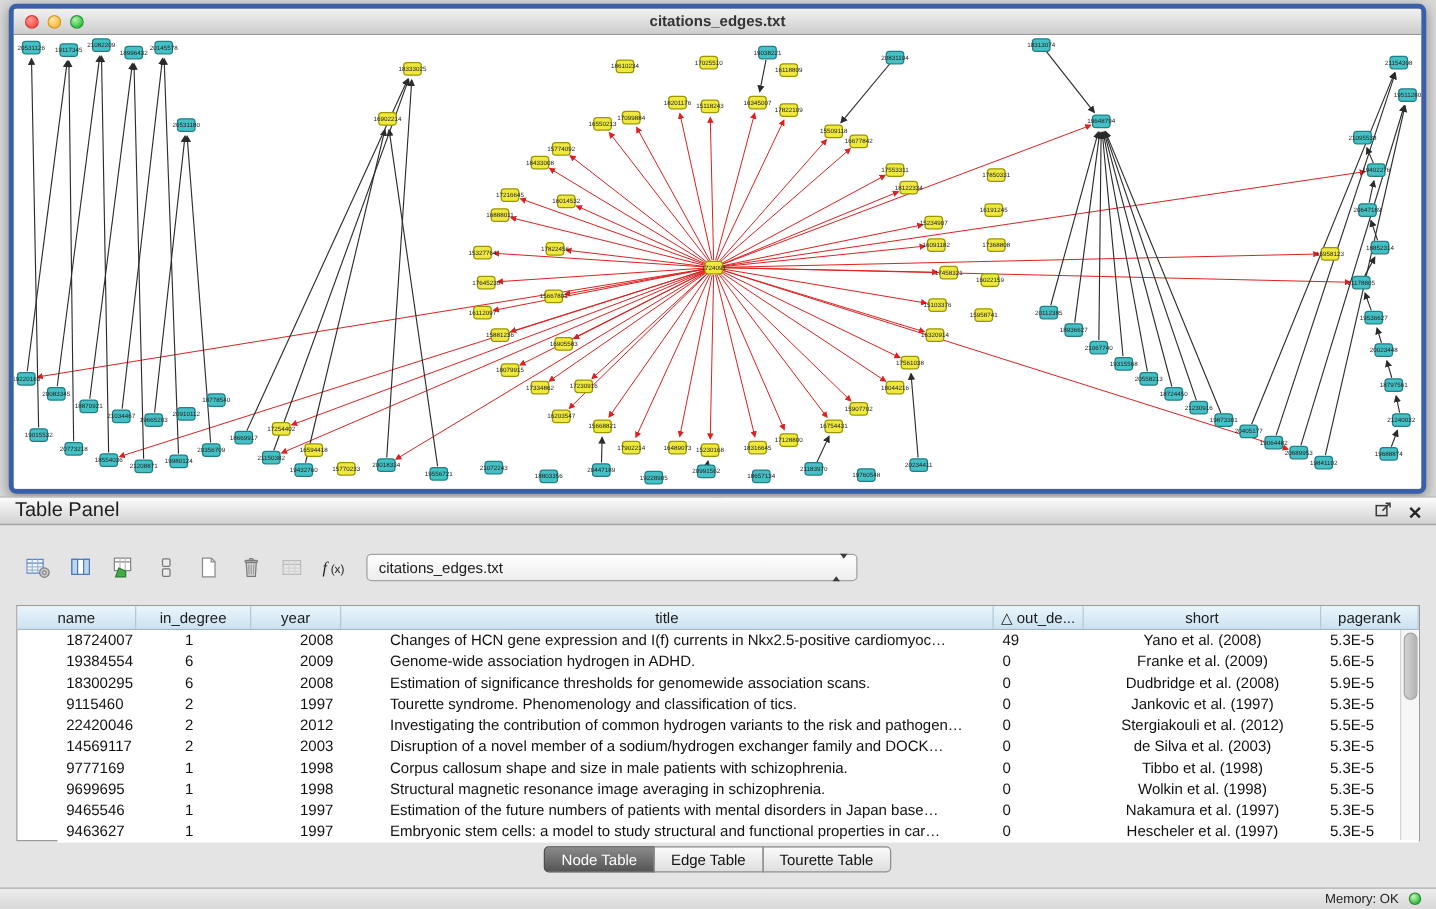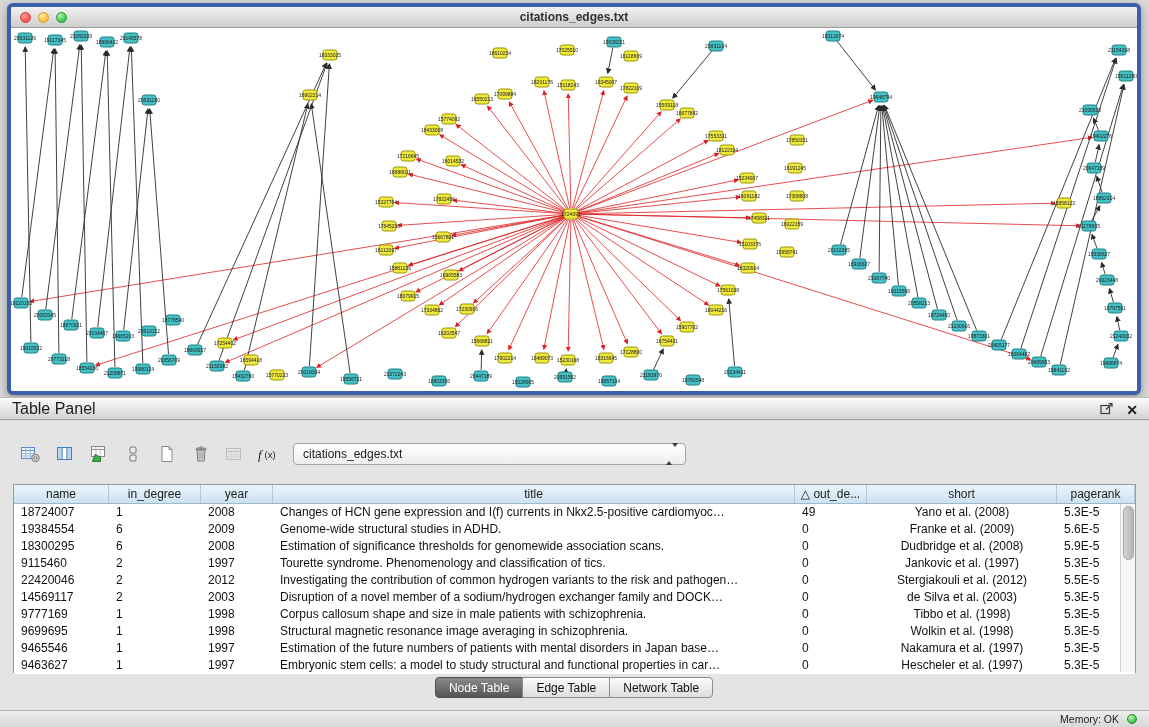--- a/index.html
+++ b/index.html
@@ -76,21 +76,21 @@
   
   .table-wrap {
     position:absolute; top:63px; left:13px; right:13px; height:189px;
     background:#fff; border:1px solid #9a9a9a;
   }
   .thead { display:flex; height:19px; background:linear-gradient(#eaf5fc,#cbe2f0); border-bottom:1px solid #9fb9c9; }
   .th {
     font-size:12px; color:#1c1c1c; text-align:center; line-height:18px;
     border-right:1px solid #b4c9d6; overflow:hidden; white-space:nowrap;
   }
-  .tbody { position:relative; }
+  .tbody { position:relative;padding-left:32px; }
   .tr { display:flex; height:17px; background:#fff; }
   .td {
     font-size:12px; color:#111; line-height:17px; padding-left:7px;
     white-space:nowrap; overflow:hidden;
   }
   .td.center { text-align:center; padding-left:0; }
   .vscroll {
     position:absolute; top:19px; right:0; bottom:0; width:15px;
     background:#f6f6f6; border-left:1px solid #d4d4d4;
   }
@@ -590,21 +590,21 @@
           <div class="td" style="width: 72px;">2008</div>
           <div class="td" style="flex: 1 1 0%;">Changes of HCN gene expression and I(f) currents in Nkx2.5-positive cardiomyoc…</div>
           <div class="td" style="width: 72px;">49</div>
           <div class="td center" style="width: 190px;">Yano et al. (2008)</div>
           <div class="td" style="width: 78px;">5.3E-5</div>
         </div>
         <div class="tr">
           <div class="td" style="width: 95px;">19384554</div>
           <div class="td" style="width: 92px;">6</div>
           <div class="td" style="width: 72px;">2009</div>
-          <div class="td" style="flex: 1 1 0%;">Genome-wide structural studies in ADHD.</div>
+          <div class="td" style="flex: 1 1 0%;">Genome-wide association hydrogen in ADHD.</div>
           <div class="td" style="width: 72px;">0</div>
           <div class="td center" style="width: 190px;">Franke et al. (2009)</div>
           <div class="td" style="width: 78px;">5.6E-5</div>
         </div>
         <div class="tr">
           <div class="td" style="width: 95px;">18300295</div>
           <div class="td" style="width: 92px;">6</div>
           <div class="td" style="width: 72px;">2008</div>
           <div class="td" style="flex: 1 1 0%;">Estimation of significance thresholds for genomewide association scans.</div>
           <div class="td" style="width: 72px;">0</div>
@@ -673,19 +673,19 @@
           <div class="td" style="width: 72px;">0</div>
           <div class="td center" style="width: 190px;">Hescheler et al. (1997)</div>
           <div class="td" style="width: 78px;">5.3E-5</div>
         </div>
       </div>
     <div class="vscroll">
       <div class="vthumb"></div>
     </div>
   </div>
 
-  <div class="tabs"><span class="tab active first">Node Table</span><span class="tab">Edge Table</span><span class="tab last">Network Table</span></div>
+  <div class="tabs"><span class="tab active first">Node Table</span><span class="tab">Edge Table</span><span class="tab last">Tourette Table</span></div>
 </div>
 
 <div class="statusbar">
   <span class="mem-label">Memory: OK</span>
   <span class="mem-dot"></span>
 </div>
 
 </body></html>

